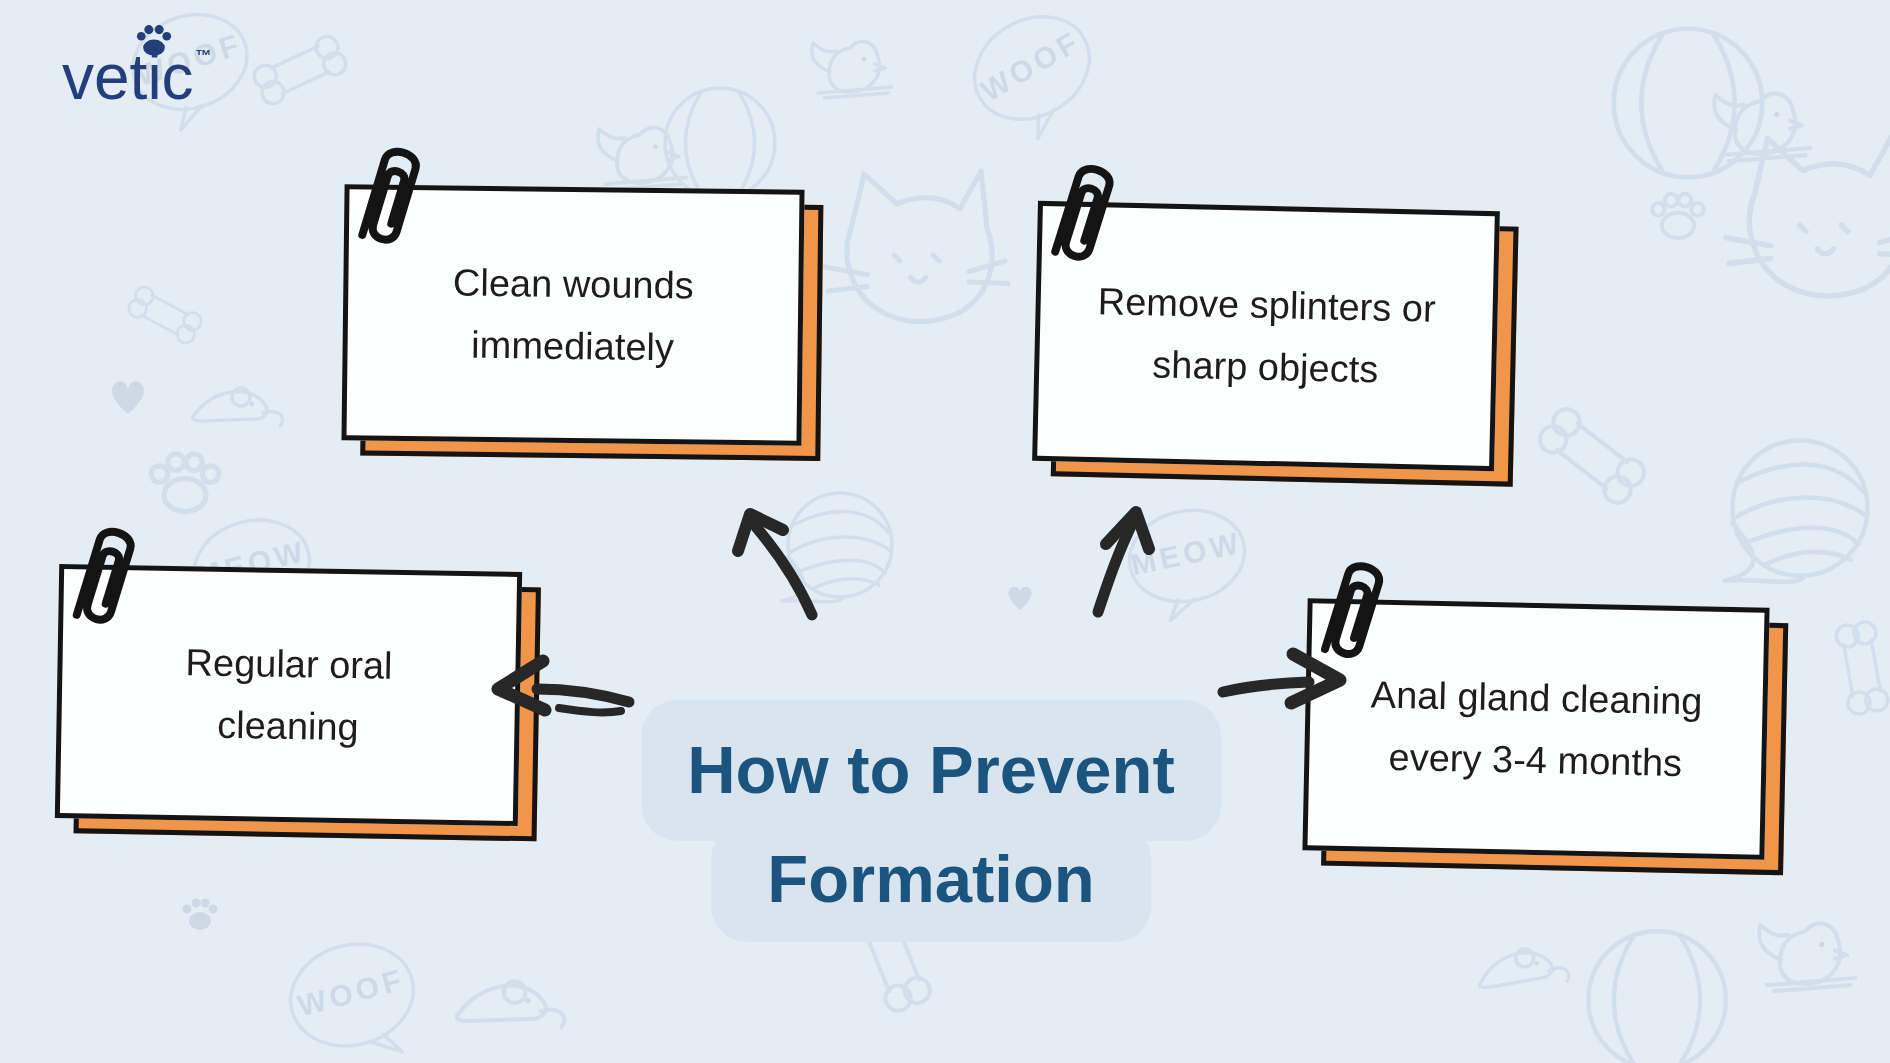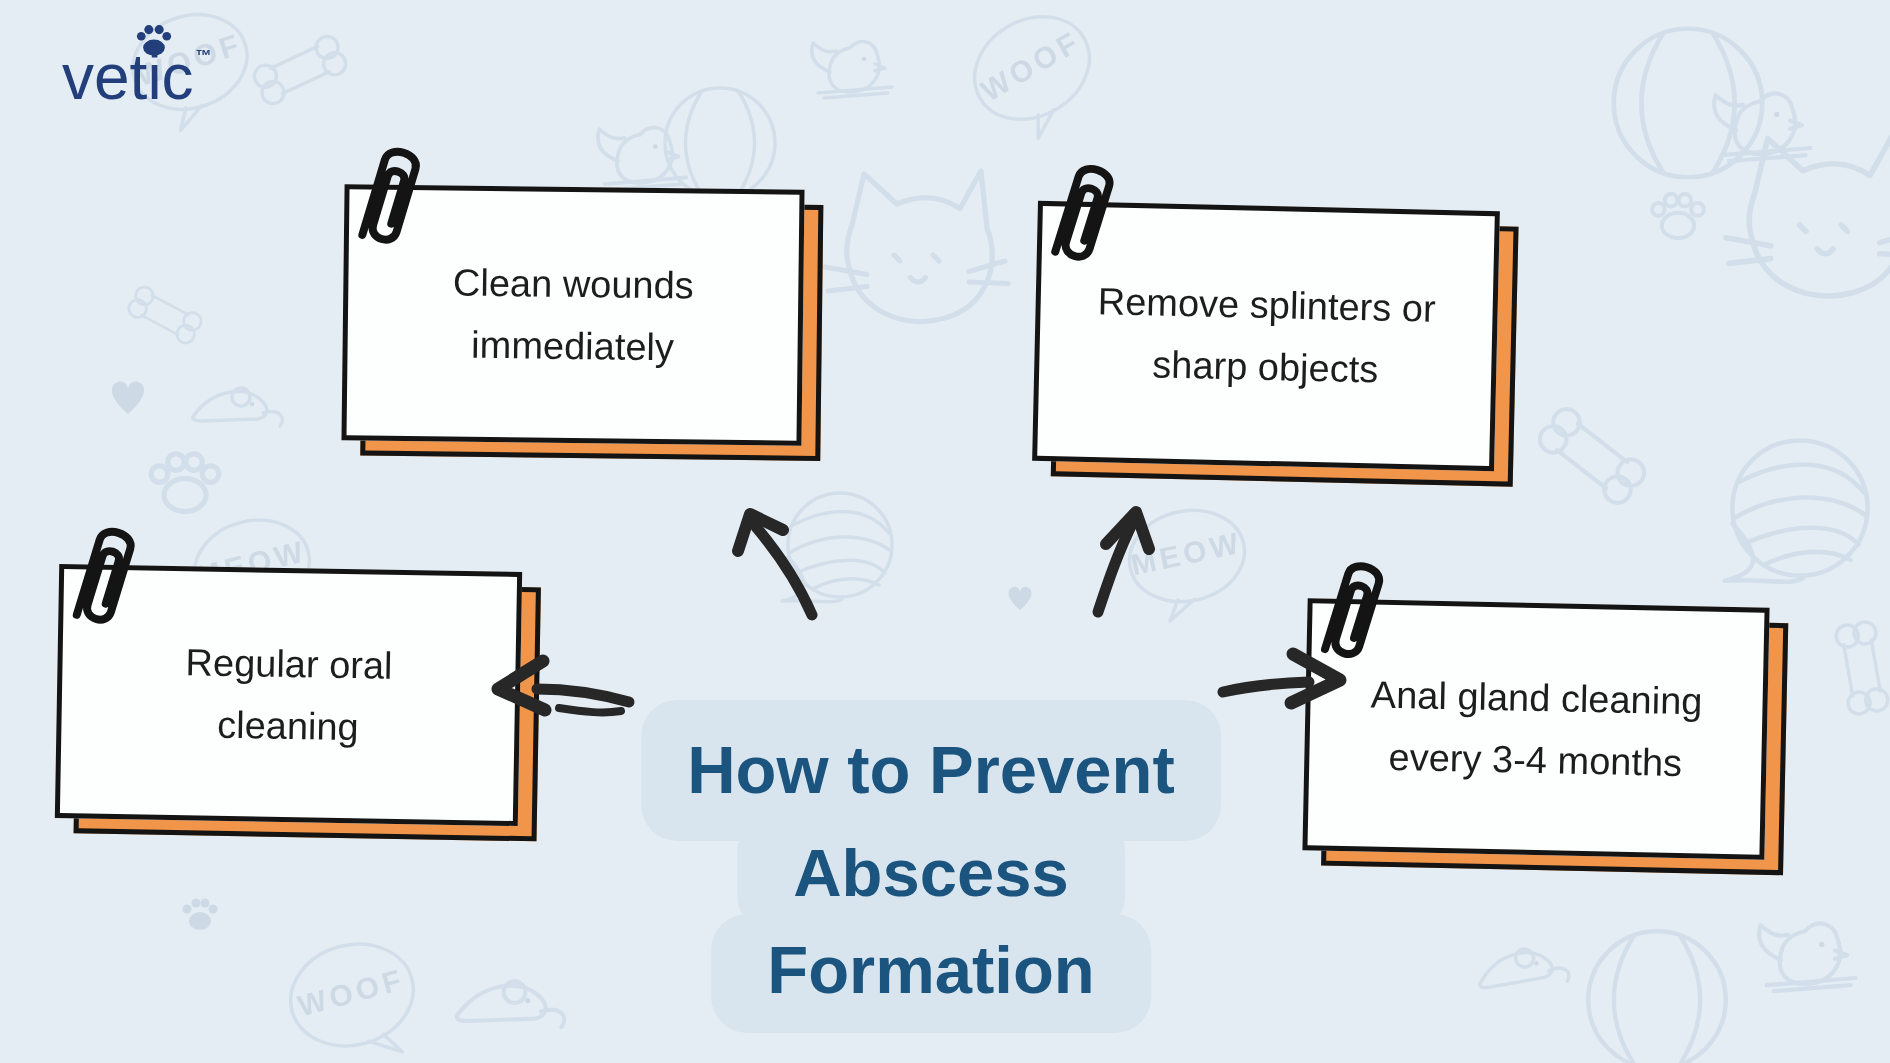--- a/index.html
+++ b/index.html
@@ -228,17 +228,16 @@
     <path d="M 56 13 L 11 41 L 58 62" stroke-width="13"></path>
     <path d="M 72 60 C 98 64 116 66 134 63" stroke-width="8"></path>
   </svg>
   <svg class="arrow a4" width="140" height="80" viewBox="0 0 140 80">
     <path d="M 10 50 C 40 43 68 41 96 40" stroke-width="11"></path>
     <path d="M 80 12 L 127 38 L 78 61" stroke-width="13"></path>
   </svg>
 
   <div class="title">
     <div class="title-line l1">How to Prevent</div>
-    <div class="title-line l2">Abscess</div>
     <div class="title-line l3">Formation</div>
   </div>
 
 </div>
 
 </body></html>

